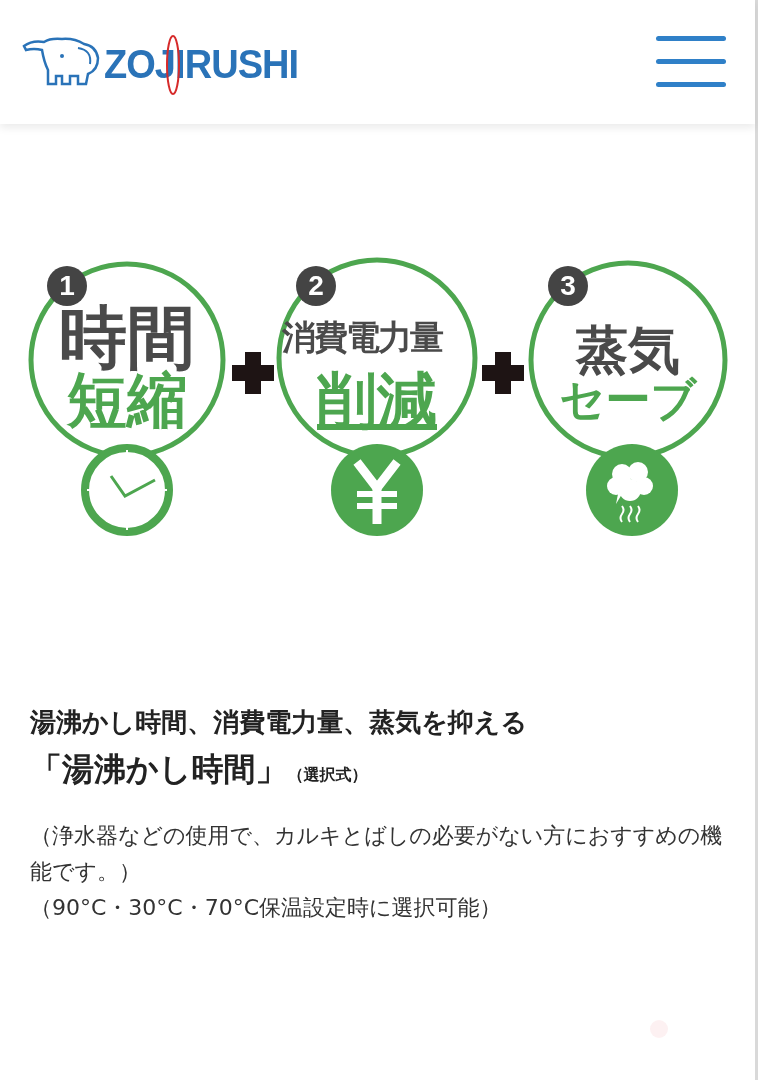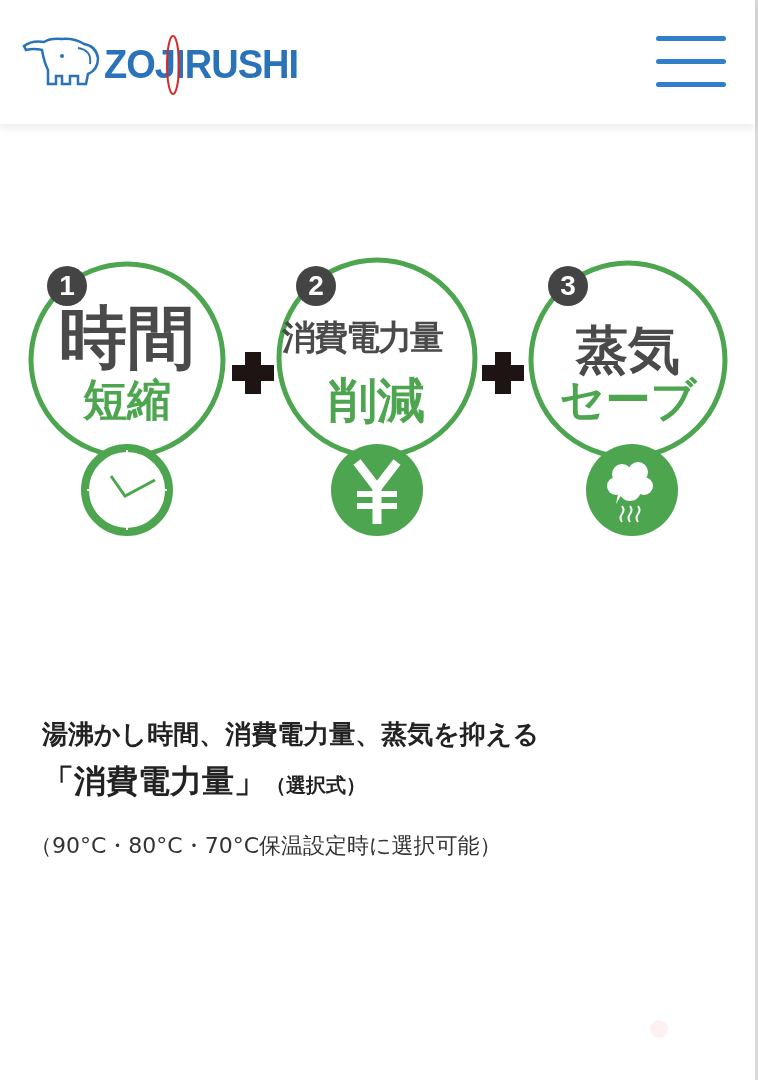--- a/index.html
+++ b/index.html
@@ -16,24 +16,24 @@
   .menu span { position:absolute; left:0; width:70px; height:5px; background:#2f80c8; border-radius:3px; }
   .feature { position:absolute; }
   .num { position:absolute; width:40px; height:40px; border-radius:50%; background:#444;
          color:#fff; font-weight:bold; font-size:28px; line-height:40px; text-align:center;
          font-family:"Liberation Sans", sans-serif; }
   .ftext { position:absolute; text-align:center; font-weight:bold; font-family:"DejaVu Sans", sans-serif; }
   .gray { color:#4a4a4a; }
   .green { color:#4da64f; }
   .plus { position:absolute; }
   .content { position:absolute; left:30px; top:700px; width:700px; }
-  h2 { margin:12px; font-weight:bold; }
+  h2 { margin:0; font-weight:bold; }
   .h-line1 { font-size:26px; line-height:44px; color:#222; }
   .h-line2 { font-size:32px; line-height:50px; color:#222; }
-  .h-sub { font-size:20px; }
+  .h-sub { font-size:16px; }
   .body-text { margin-top:18px; font-size:22px; line-height:36px; color:#333; }
   .watermark { position:absolute; left:650px; top:1020px; width:18px; height:18px; border-radius:50%;
                background:#fbe7ea; opacity:0.6; }
 </style>
 </head>
 <body>
 
 <div class="rightline"></div>
 
 <header>
@@ -54,21 +54,21 @@
     <span style="top:48px"></span>
   </div>
 </header>
 
 <div class="feature" style="left:0;top:0;">
   <svg width="758" height="560" style="position:absolute;left:0;top:0;">
     <circle cx="127" cy="360" r="96" fill="#fff" stroke="#4da64f" stroke-width="5"></circle>
   </svg>
   <div class="num" style="left:47px;top:266px;">1</div>
   <div class="ftext gray" style="left:57px;top:308px;width:140px;font-size:68px;line-height:60px;">時間</div>
-  <div class="ftext green" style="left:57px;top:370px;width:140px;font-size:44px;line-height:60px;">短縮</div>
+  <div class="ftext green" style="left:57px;top:370px;width:140px;font-size:60px;line-height:60px;">短縮</div>
   <svg width="100" height="100" style="position:absolute;left:77px;top:440px;">
     <circle cx="50" cy="50" r="42" fill="#fff" stroke="#4da64f" stroke-width="8"></circle>
     <line x1="50" y1="10" x2="50" y2="16" stroke="#fff" stroke-width="2"></line>
     <line x1="50" y1="84" x2="50" y2="90" stroke="#fff" stroke-width="2"></line>
     <line x1="10" y1="50" x2="16" y2="50" stroke="#fff" stroke-width="2"></line>
     <line x1="84" y1="50" x2="90" y2="50" stroke="#fff" stroke-width="2"></line>
     <polyline points="34,36 48,56 78,40" fill="none" stroke="#4da64f" stroke-width="3"></polyline>
   </svg>
 </div>
 
@@ -76,21 +76,21 @@
   <rect x="15" y="2" width="16" height="42" fill="#1e1414"></rect>
   <rect x="2" y="15" width="42" height="16" fill="#1e1414"></rect>
 </svg>
 
 <div class="feature" style="left:0;top:0;">
   <svg width="758" height="560" style="position:absolute;left:0;top:0;">
     <circle cx="377" cy="358" r="98" fill="#fff" stroke="#4da64f" stroke-width="5"></circle>
   </svg>
   <div class="num" style="left:296px;top:266px;">2</div>
   <div class="ftext gray" style="left:272px;top:312px;width:180px;font-size:34px;line-height:50px;letter-spacing:-2px;">消費電力量</div>
-  <div class="ftext green" style="left:307px;top:370px;width:140px;font-size:48px;line-height:60px;">削減</div>
+  <div class="ftext green" style="left:307px;top:370px;width:140px;font-size:60px;line-height:60px;text-decoration:underline;">削減</div>
   <svg width="100" height="100" style="position:absolute;left:327px;top:442px;">
     <circle cx="50" cy="48" r="46" fill="#4da64f"></circle>
     <polyline points="30,20 50,46 70,20" fill="none" stroke="#fff" stroke-width="9"></polyline>
     <line x1="50" y1="44" x2="50" y2="82" stroke="#fff" stroke-width="9"></line>
     <line x1="30" y1="52" x2="70" y2="52" stroke="#fff" stroke-width="6"></line>
     <line x1="30" y1="64" x2="70" y2="64" stroke="#fff" stroke-width="6"></line>
   </svg>
 </div>
 
 <svg class="plus" width="46" height="46" style="left:480px;top:350px;">
@@ -116,21 +116,22 @@
       <polygon points="36,52 40,52 34,62"></polygon>
     </g>
     <path d="M40 64 q3 4 0 8 q-3 4 0 8 M48 64 q3 4 0 8 q-3 4 0 8 M56 64 q3 4 0 8 q-3 4 0 8" fill="none" stroke="#fff" stroke-width="2"></path>
   </svg>
 </div>
 
 <div class="content">
   <h2>
     <div class="h-line1">湯沸かし時間、消費電力量、蒸気を抑える</div>
     <div class="h-line2">
-      <span>「消費電力量」</span><span class="h-sub">（選択式）</span>
+      <span>「湯沸かし時間」</span><span class="h-sub">（選択式）</span>
     </div>
   </h2>
   <div class="body-text">
-    <div>（90°C・80°C・70°C保温設定時に選択可能）</div>
+    <div>（浄水器などの使用で、カルキとばしの必要がない方におすすめの機能です。）</div>
+    <div>（90°C・30°C・70°C保温設定時に選択可能）</div>
   </div>
 </div>
 
 <div class="watermark"></div>
 
 </body></html>

